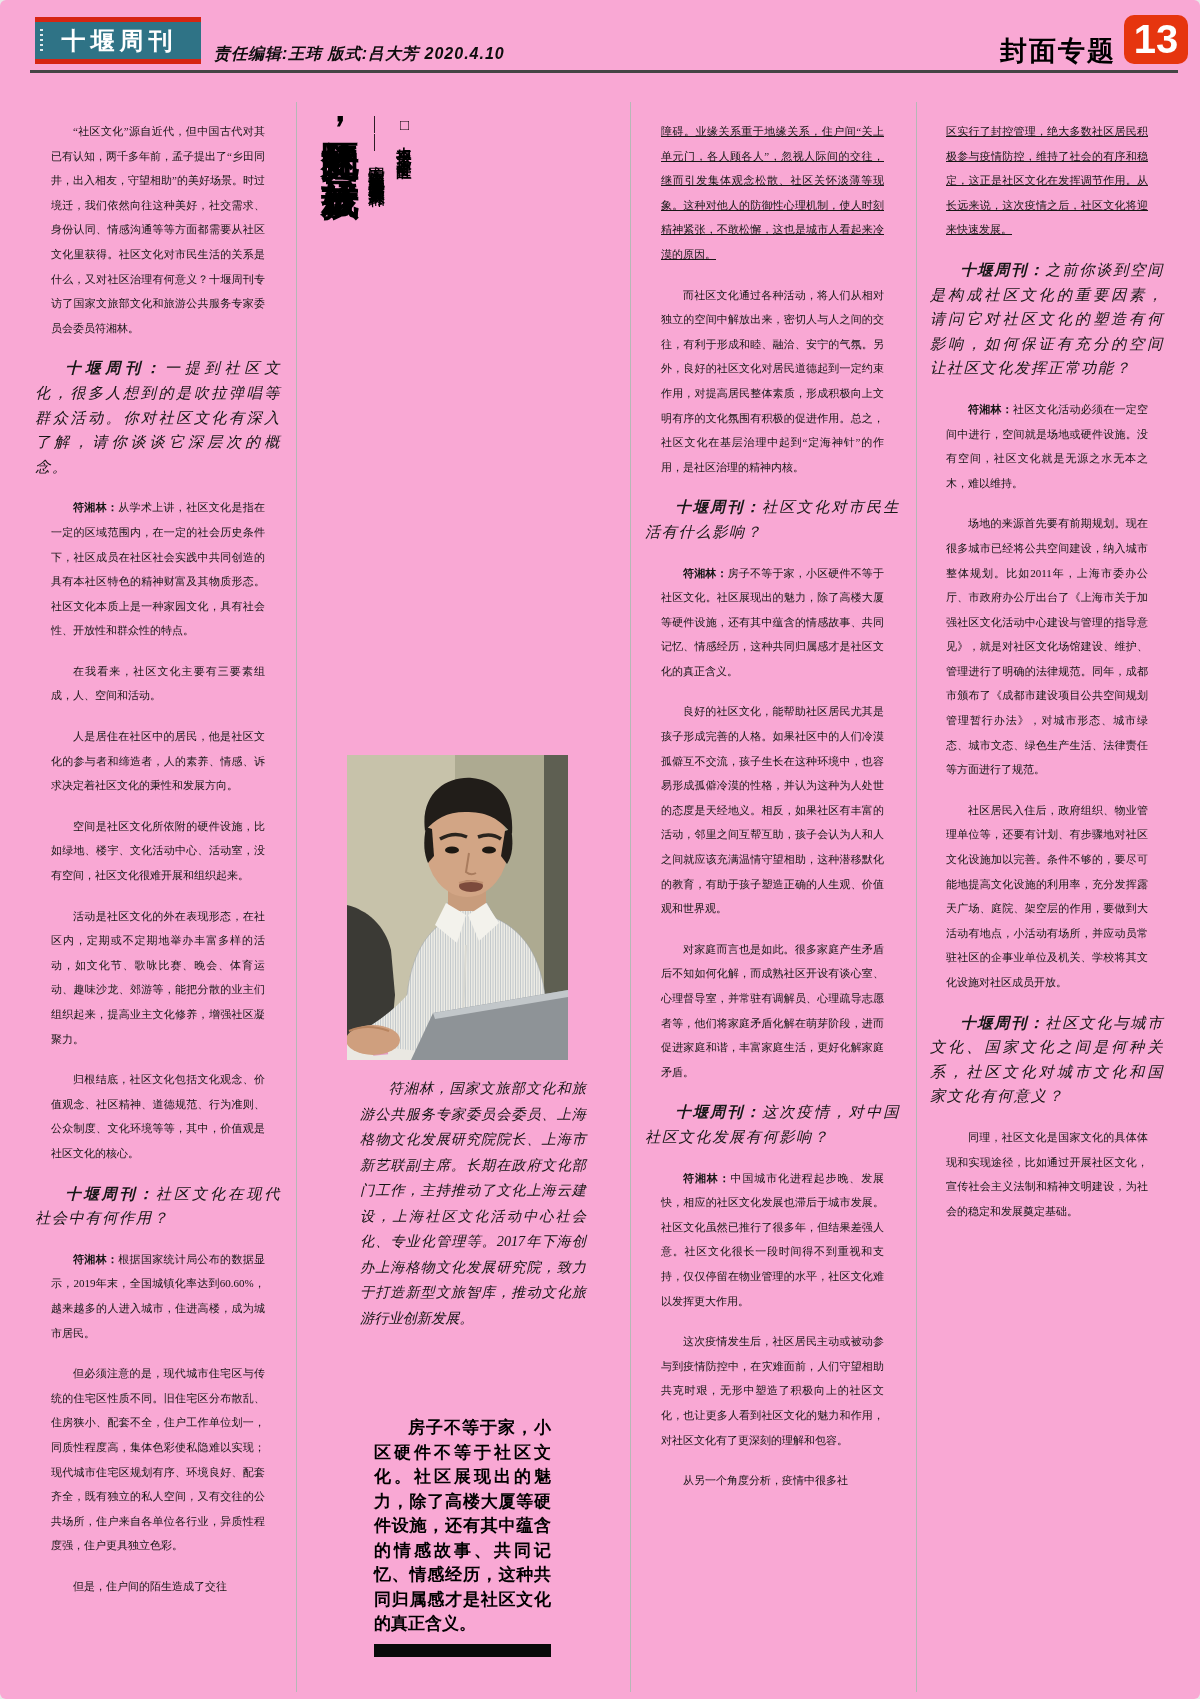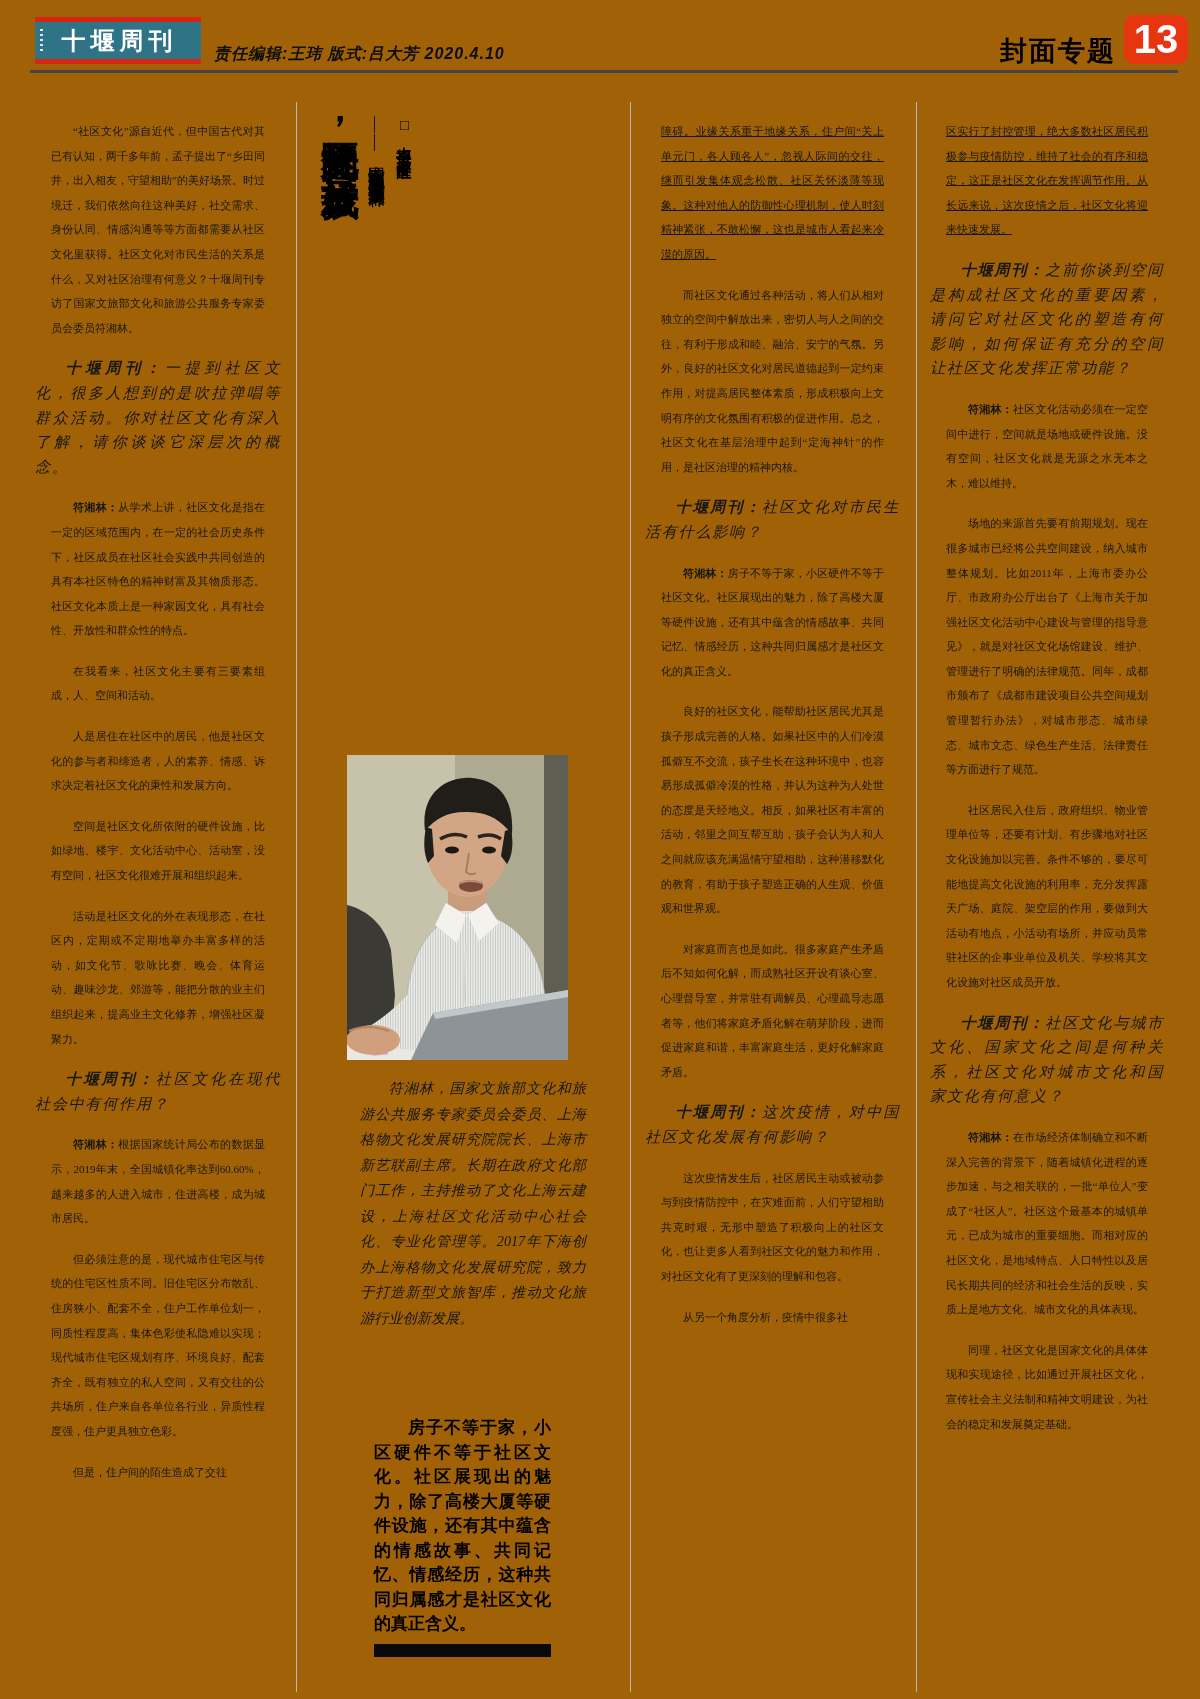--- a/index.html
+++ b/index.html
@@ -1,17 +1,17 @@
 <!DOCTYPE html>
 <html lang="zh"><head>
 <meta charset="utf-8">
 <style>
   html,body{margin:0;padding:0;background:#e9e9e9;}
-  .page{position:relative;width:1200px;height:1699px;margin:0 auto;background:#a16207;overflow:hidden;
-        font-family:"Liberation Serif","DejaVu Serif",serif;color:#161616;}
+  .page{position:relative;width:1200px;height:1699px;margin:0 auto;background:#f9a8d4;overflow:hidden;
+        font-family:"Liberation Serif","DejaVu Serif",serif;color:#161616;border-radius:6px;}
 
   
   .masthead{position:absolute;left:35px;top:17px;width:166px;height:47px;}
   .m-red{height:5px;background:#d62512;}
   .m-teal{height:37px;background:#2f7386;display:flex;align-items:center;justify-content:center;position:relative;}
   .m-side{position:absolute;left:5px;top:7px;width:3px;height:24px;
           background:repeating-linear-gradient(#ffffff 0 2px,transparent 2px 5px);opacity:.85;}
   .m-title{color:#fff;font-size:24px;font-weight:bold;letter-spacing:5px;text-indent:3px;white-space:nowrap;}
   .editor-line{position:absolute;left:214px;top:44px;font-family:"Liberation Sans","DejaVu Sans",sans-serif;
                font-style:italic;font-weight:bold;font-size:16px;letter-spacing:1px;color:#0d0d0d;white-space:nowrap;}
@@ -82,20 +82,21 @@
       <p class="para para-a"><strong class="lead">符湘林：</strong><span>从学术上讲，社区文化是指在一定的区域范围内，在一定的社会历史条件下，社区成员在社区社会实践中共同创造的具有本社区特色的精神财富及其物质形态。社区文化本质上是一种家园文化，具有社会性、开放性和群众性的特点。</span></p>
 
       <p class="para para-p"><span>在我看来，社区文化主要有三要素组成，人、空间和活动。</span></p>
 
       <p class="para para-p"><span>人是居住在社区中的居民，他是社区文化的参与者和缔造者，人的素养、情感、诉求决定着社区文化的秉性和发展方向。</span></p>
 
       <p class="para para-p"><span>空间是社区文化所依附的硬件设施，比如绿地、楼宇、文化活动中心、活动室，没有空间，社区文化很难开展和组织起来。</span></p>
 
       <p class="para para-p"><span>活动是社区文化的外在表现形态，在社区内，定期或不定期地举办丰富多样的活动，如文化节、歌咏比赛、晚会、体育运动、趣味沙龙、郊游等，能把分散的业主们组织起来，提高业主文化修养，增强社区凝聚力。</span></p>
 
+      <p class="para para-p"><span>归根结底，社区文化包括文化观念、价值观念、社区精神、道德规范、行为准则、公众制度、文化环境等等，其中，价值观是社区文化的核心。</span></p>
 
       <p class="para para-q"><strong class="lead">十堰周刊：</strong><span>社区文化在现代社会中有何作用？</span></p>
 
       <p class="para para-a"><strong class="lead">符湘林：</strong><span>根据国家统计局公布的数据显示，2019年末，全国城镇化率达到60.60%，越来越多的人进入城市，住进高楼，成为城市居民。</span></p>
 
       <p class="para para-p"><span>但必须注意的是，现代城市住宅区与传统的住宅区性质不同。旧住宅区分布散乱、住房狭小、配套不全，住户工作单位划一，同质性程度高，集体色彩使私隐难以实现；现代城市住宅区规划有序、环境良好、配套齐全，既有独立的私人空间，又有交往的公共场所，住户来自各单位各行业，异质性程度强，住户更具独立色彩。</span></p>
 
       <p class="para para-p"><span>但是，住户间的陌生造成了交往</span></p>
     </section>
 
@@ -161,38 +162,38 @@
       <p class="para para-q"><strong class="lead">十堰周刊：</strong><span>社区文化对市民生活有什么影响？</span></p>
 
       <p class="para para-a"><strong class="lead">符湘林：</strong><span>房子不等于家，小区硬件不等于社区文化。社区展现出的魅力，除了高楼大厦等硬件设施，还有其中蕴含的情感故事、共同记忆、情感经历，这种共同归属感才是社区文化的真正含义。</span></p>
 
       <p class="para para-p"><span>良好的社区文化，能帮助社区居民尤其是孩子形成完善的人格。如果社区中的人们冷漠孤僻互不交流，孩子生长在这种环境中，也容易形成孤僻冷漠的性格，并认为这种为人处世的态度是天经地义。相反，如果社区有丰富的活动，邻里之间互帮互助，孩子会认为人和人之间就应该充满温情守望相助，这种潜移默化的教育，有助于孩子塑造正确的人生观、价值观和世界观。</span></p>
 
       <p class="para para-p"><span>对家庭而言也是如此。很多家庭产生矛盾后不知如何化解，而成熟社区开设有谈心室、心理督导室，并常驻有调解员、心理疏导志愿者等，他们将家庭矛盾化解在萌芽阶段，进而促进家庭和谐，丰富家庭生活，更好化解家庭矛盾。</span></p>
 
       <p class="para para-q"><strong class="lead">十堰周刊：</strong><span>这次疫情，对中国社区文化发展有何影响？</span></p>
 
+      <p class="para para-a"><strong class="lead">符湘林：</strong><span>中国城市化进程起步晚、发展快，相应的社区文化发展也滞后于城市发展。社区文化虽然已推行了很多年，但结果差强人意。社区文化很长一段时间得不到重视和支持，仅仅停留在物业管理的水平，社区文化难以发挥更大作用。</span></p>
 
       <p class="para para-p"><span>这次疫情发生后，社区居民主动或被动参与到疫情防控中，在灾难面前，人们守望相助共克时艰，无形中塑造了积极向上的社区文化，也让更多人看到社区文化的魅力和作用，对社区文化有了更深刻的理解和包容。</span></p>
 
       <p class="para para-p"><span>从另一个角度分析，疫情中很多社</span></p>
     </section>
 
   <section class="col col4">
 
       <p class="para para-cont"><span>区实行了封控管理，绝大多数社区居民积极参与疫情防控，维持了社会的有序和稳定，这正是社区文化在发挥调节作用。从长远来说，这次疫情之后，社区文化将迎来快速发展。</span></p>
 
       <p class="para para-q"><strong class="lead">十堰周刊：</strong><span>之前你谈到空间是构成社区文化的重要因素，请问它对社区文化的塑造有何影响，如何保证有充分的空间让社区文化发挥正常功能？</span></p>
 
       <p class="para para-a"><strong class="lead">符湘林：</strong><span>社区文化活动必须在一定空间中进行，空间就是场地或硬件设施。没有空间，社区文化就是无源之水无本之木，难以维持。</span></p>
 
       <p class="para para-p"><span>场地的来源首先要有前期规划。现在很多城市已经将公共空间建设，纳入城市整体规划。比如2011年，上海市委办公厅、市政府办公厅出台了《上海市关于加强社区文化活动中心建设与管理的指导意见》，就是对社区文化场馆建设、维护、管理进行了明确的法律规范。同年，成都市颁布了《成都市建设项目公共空间规划管理暂行办法》，对城市形态、城市绿态、城市文态、绿色生产生活、法律责任等方面进行了规范。</span></p>
 
       <p class="para para-p"><span>社区居民入住后，政府组织、物业管理单位等，还要有计划、有步骤地对社区文化设施加以完善。条件不够的，要尽可能地提高文化设施的利用率，充分发挥露天广场、庭院、架空层的作用，要做到大活动有地点，小活动有场所，并应动员常驻社区的企事业单位及机关、学校将其文化设施对社区成员开放。</span></p>
 
       <p class="para para-q"><strong class="lead">十堰周刊：</strong><span>社区文化与城市文化、国家文化之间是何种关系，社区文化对城市文化和国家文化有何意义？</span></p>
 
-      <p class="para para-a"><strong class="lead">符湘林：</strong><span>在市场经济体制确立和不断深入完善的背景下，随着城镇化进程的逐步加速，与之相关联的，一批“单位人”变成了“社区人”。社区这个最基本的城镇单元，已成为城市的重要细胞。而相对应的社区文化，是地域特点、人口特性以及居民长期共同的经济和社会生活的反映，实质上是地方文化、城市文化的具体表现。</span></p>
 
       <p class="para para-p"><span>同理，社区文化是国家文化的具体体现和实现途径，比如通过开展社区文化，宣传社会主义法制和精神文明建设，为社会的稳定和发展奠定基础。</span></p>
     </section>
 
 </div>
 
 </body></html>

